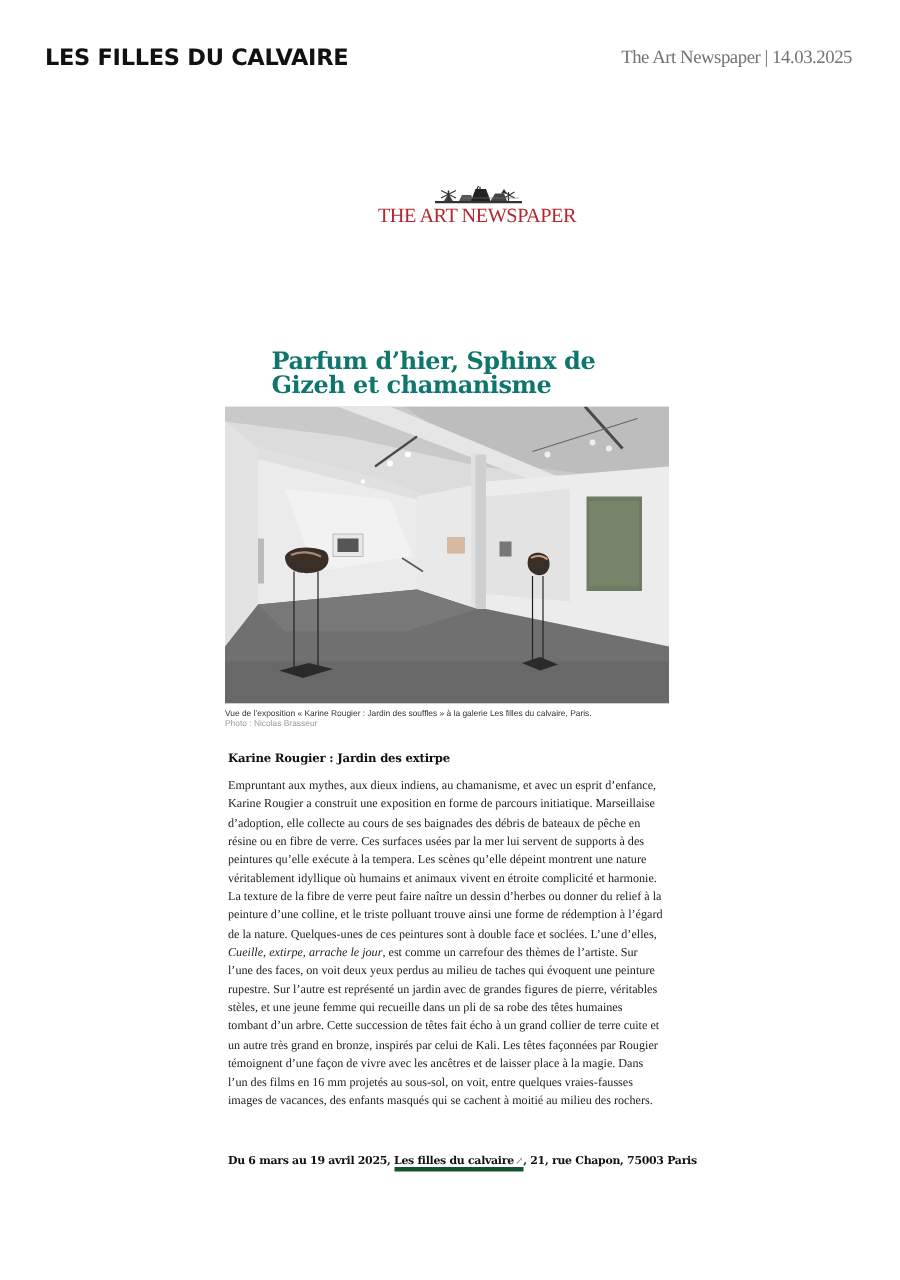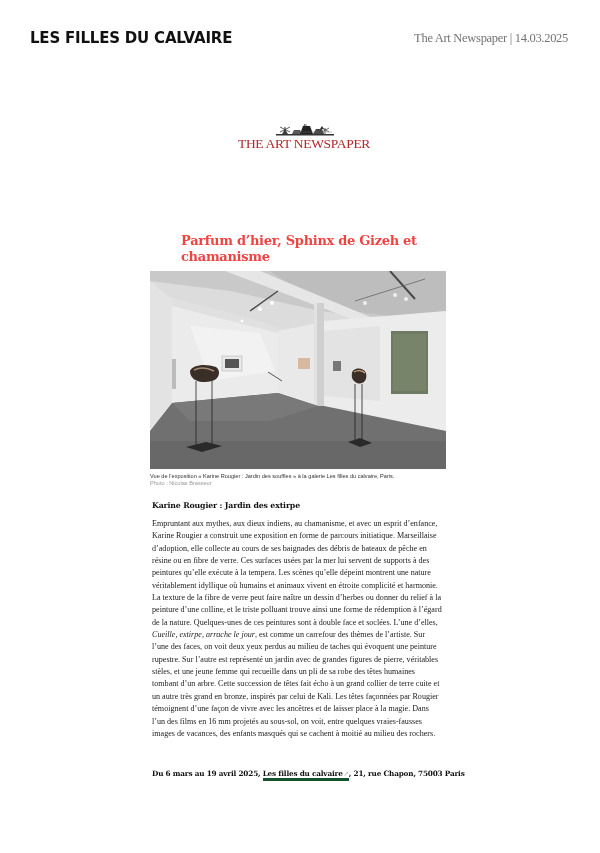--- a/index.html
+++ b/index.html
@@ -1,24 +1,24 @@
 <!DOCTYPE html>
 <html><head>
 <meta charset="utf-8">
 <style>
   html, body { margin: 0; padding: 0; background: #ffffff; }
   body { width: 600px; height: 853px; position: relative; overflow: hidden; font-family: "Liberation Sans", sans-serif; color: #1a1a1a; }
   .header-left { position: absolute; left: 30px; top: 29px; font-family: "DejaVu Sans", sans-serif; font-weight: bold; font-size: 15px; letter-spacing: -0.2px; color: #111; }
   .header-right { position: absolute; right: 32px; top: 31px; font-family: Liberation Serif, serif; font-size: 12.5px; color: #737373; letter-spacing: -0.3px; }
 
-  .logo { position: absolute; left: 236px; top: 124px; width: 136px; height: 28px; }
+  .logo { position: absolute; left: 250px; top: 124px; width: 136px; height: 28px; }
   .logo-art { position: absolute; left: 40px; top: 0; width: 58px; height: 13px; }
   .logo-text { position: absolute; left: 0; top: 12px; width: 136px; text-align: center; font-family: "Liberation Serif", serif; font-size: 13.5px; color: #b3272d; letter-spacing: -0.3px; white-space: nowrap; }
 
-  .title { position: absolute; left: 181px; top: 233px; width: 240px; font-family: "DejaVu Serif", serif; font-weight: bold; font-size: 13px; line-height: 16px; color: #ef4444; letter-spacing: -0.3px; }
+  .title { position: absolute; left: 181px; top: 233px; width: 240px; font-family: "DejaVu Serif", serif; font-weight: bold; font-size: 16px; line-height: 16px; color: #0f766e; letter-spacing: -0.3px; }
 
   .photo { position: absolute; left: 150px; top: 271px; width: 296px; height: 198px; overflow: hidden; background: #dcdcdc; }
 
   .caption { position: absolute; left: 150px; top: 473px; width: 300px; font-family: "Liberation Sans", sans-serif; font-size: 5.6px; line-height: 7px; color: #333; }
   .credit { color: #999; }
 
   .subhead { position: absolute; left: 152px; top: 501px; font-family: "DejaVu Serif", serif; font-weight: bold; font-size: 7.8px; color: #111; letter-spacing: -0.15px; }
 
   .body-text { position: absolute; left: 152px; top: 518px; width: 290px; font-family: "Liberation Serif", serif; font-size: 8.1px; line-height: 12.35px; color: #222; text-align: left; }
   .body-text em { font-style: italic; }

